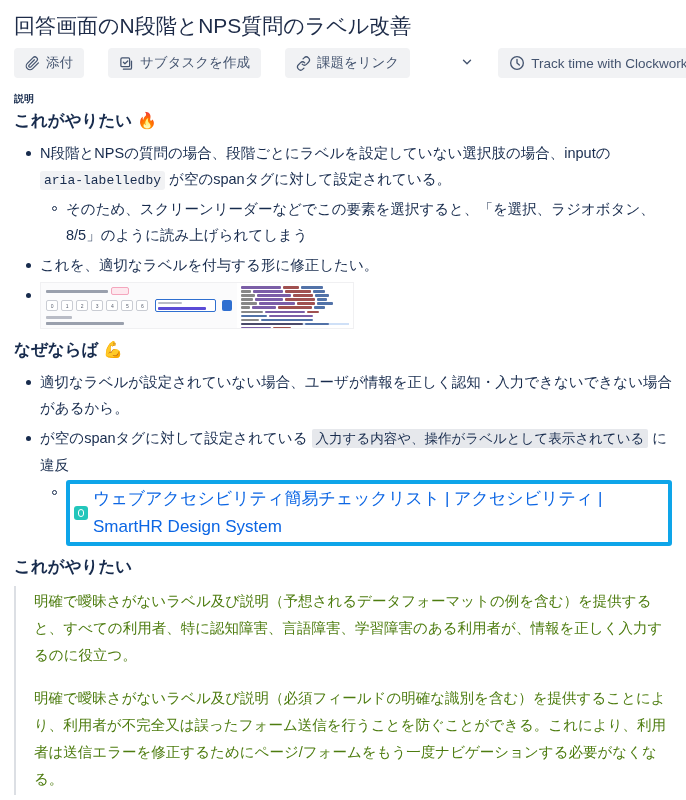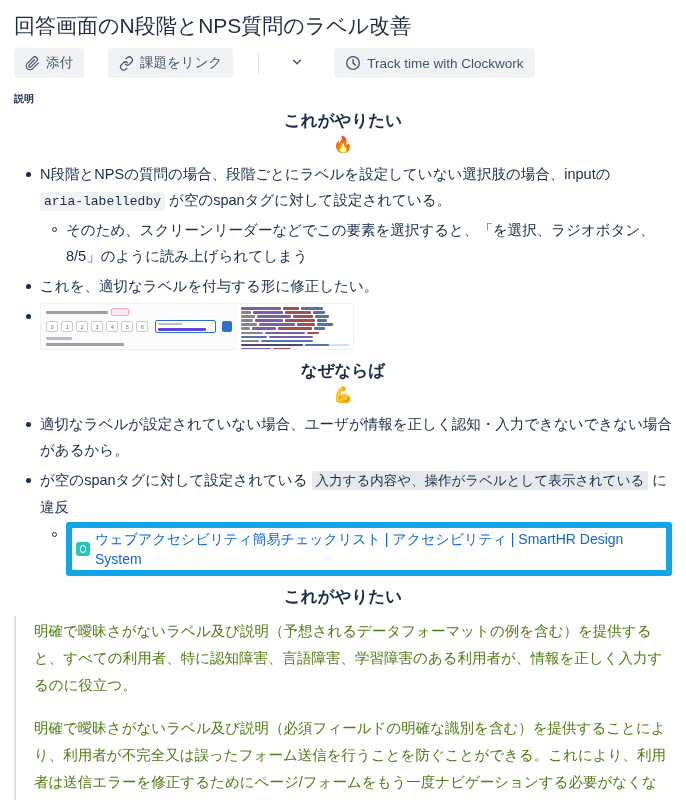--- a/index.html
+++ b/index.html
@@ -80,21 +80,20 @@
     margin: 0 0 4px 0;
   }
   .h-section {
     font-size: 16.5px;
     font-weight: 700;
     color: #172b4d;
     margin: 10px 0 8px 0;
     display: flex;
     align-items: center;
     gap: 5px;
-    flex-direction: column;
   }
   .h-section.first { margin-top: 0; }
   .emoji {
     font-size: 16px;
     line-height: 1;
     display: inline-block;
   }
   
   ul.bullets {
     margin: 0 0 0 0;
@@ -157,27 +156,27 @@
     border-radius: 2px;
     padding: 2px 4px;
     font-size: 13.5px;
   }
   
   .smartlink {
     display: inline-flex;
     align-items: center;
     gap: 5px;
     background: #ffffff;
-    border: 6px solid #0ea5e9;
+    border: 4px solid #0ea5e9;
     border-radius: 3px;
     padding: 1px 6px 1px 4px;
-    font-size: 14px;
+    font-size: 17px;
     color: #0c66e4;
     text-decoration: none;
-    line-height: 20px;
+    line-height: 28px;
     vertical-align: middle;
     cursor: pointer;
   }
   .favicon {
     width: 14px;
     height: 14px;
     border-radius: 3px;
     background: #23c6bb;
     display: inline-flex;
     align-items: center;
@@ -297,20 +296,30 @@
 
     <button class="tb-btn">
       <span class="ic">
         <svg width="15" height="15" viewBox="0 0 24 24" fill="none" stroke="#44546f" stroke-width="2" stroke-linecap="round" stroke-linejoin="round">
             <path d="M21.44 11.05l-9.19 9.19a6 6 0 0 1-8.49-8.49l9.19-9.19a4 4 0 0 1 5.66 5.66l-9.2 9.19a2 2 0 0 1-2.83-2.83l8.49-8.48"></path>
           </svg>
       </span>
       <span>添付</span>
     </button>
 
+    <button class="tb-btn">
+      <span class="ic">
+        <svg width="15" height="15" viewBox="0 0 24 24" fill="none" stroke="#44546f" stroke-width="2" stroke-linecap="round" stroke-linejoin="round">
+            <rect x="3" y="3" width="14" height="14" rx="2"></rect>
+            <path d="M7 10l2.5 2.5L14 8"></path>
+            <path d="M20 8v11a2 2 0 0 1-2 2H7"></path>
+          </svg>
+      </span>
+      <span>サブタスクを作成</span>
+    </button>
 
     <button class="tb-btn">
       <span class="ic">
         <svg width="15" height="15" viewBox="0 0 24 24" fill="none" stroke="#44546f" stroke-width="2" stroke-linecap="round" stroke-linejoin="round">
             <path d="M10 13a5 5 0 0 0 7.07 0l3-3a5 5 0 0 0-7.07-7.07l-1.72 1.71"></path>
             <path d="M14 11a5 5 0 0 0-7.07 0l-3 3A5 5 0 0 0 11 21.07l1.71-1.71"></path>
           </svg>
       </span>
       <span>課題をリンク</span>
     </button>

